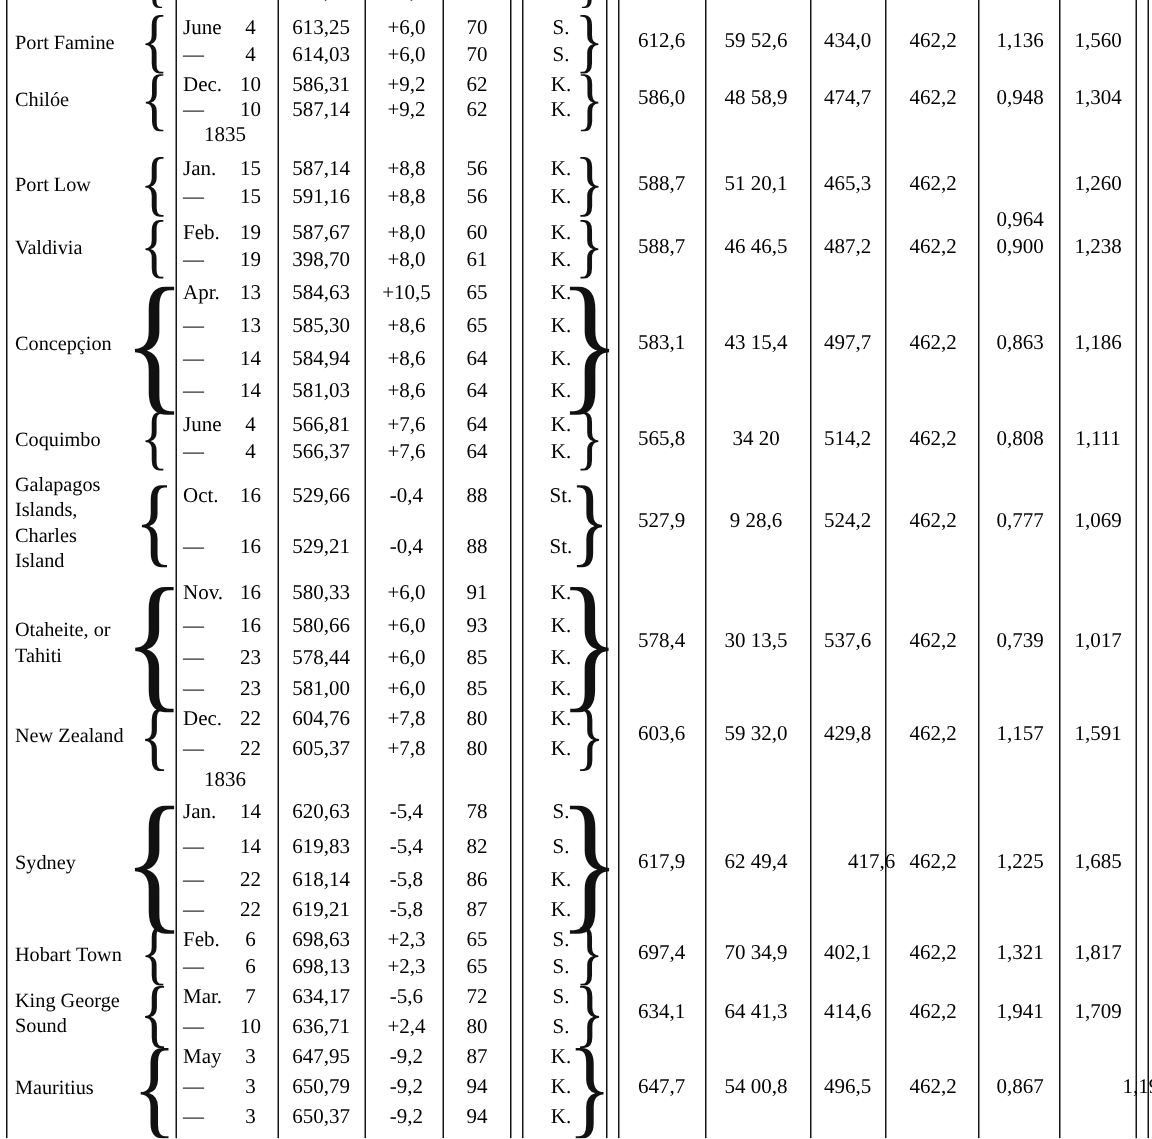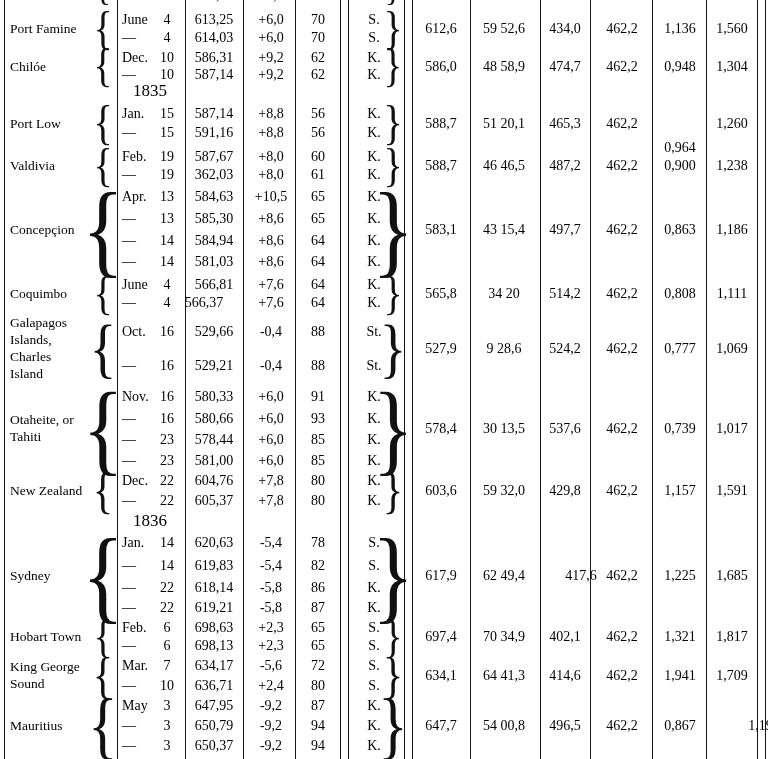--- a/index.html
+++ b/index.html
@@ -48,21 +48,21 @@
     position: absolute;
     transform: translate(-50%, -50%) scaleX(0.85);
     line-height: 1;
     font-weight: 400;
     color: #111;
     font-family: "Liberation Serif", "DejaVu Serif", serif;
   }
   .year {
     position: absolute;
     transform: translate(-50%, -50%);
-    font-size: 17px;
+    font-size: 14px;
     white-space: nowrap;
   }
 </style>
 </head>
 <body>
 
 <div id="page">
   <div id="table-root">
       <div class="vline" style="left: 4px;"></div>
       <div class="vline" style="left: 117px;"></div>
@@ -163,21 +163,21 @@
       </div>
       <div class="brace" style="left: 103px; top: 165px; font-size: 47px;">{</div>
       <div class="cell-left" style="left: 122px; top: 156px;">Feb.</div>
       <div class="cell" style="left: 167px; top: 156px;">19</div>
       <div class="cell" style="left: 214px; top: 156px;">587,67</div>
       <div class="cell" style="left: 271px; top: 156px;">+8,0</div>
       <div class="cell" style="left: 318px; top: 156px;">60</div>
       <div class="cell" style="left: 374px; top: 156px;">K.</div>
       <div class="cell-left" style="left: 122px; top: 174px;">—</div>
       <div class="cell" style="left: 167px; top: 174px;">19</div>
-      <div class="cell" style="left: 214px; top: 174px;">362,03</div>
+      <div class="cell" style="left: 214px; top: 174px;">398,70</div>
       <div class="cell" style="left: 271px; top: 174px;">+8,0</div>
       <div class="cell" style="left: 318px; top: 174px;">61</div>
       <div class="cell" style="left: 374px; top: 174px;">K.</div>
       <div class="brace" style="left: 393px; top: 165px; font-size: 47px;">}</div>
       <div class="cell" style="left: 441px; top: 165px;">588,7</div>
       <div class="cell" style="left: 504px; top: 165px;">46 46,5</div>
       <div class="cell" style="left: 565px; top: 165px;">487,2</div>
       <div class="cell" style="left: 622px; top: 165px;">462,2</div>
       <div class="cell" style="left: 680px; top: 165px;">0,900</div>
       <div class="cell" style="left: 732px; top: 165px;">1,238</div>
@@ -221,21 +221,21 @@
       </div>
       <div class="brace" style="left: 103px; top: 293px; font-size: 47px;">{</div>
       <div class="cell-left" style="left: 122px; top: 284px;">June</div>
       <div class="cell" style="left: 167px; top: 284px;">4</div>
       <div class="cell" style="left: 214px; top: 284px;">566,81</div>
       <div class="cell" style="left: 271px; top: 284px;">+7,6</div>
       <div class="cell" style="left: 318px; top: 284px;">64</div>
       <div class="cell" style="left: 374px; top: 284px;">K.</div>
       <div class="cell-left" style="left: 122px; top: 302px;">—</div>
       <div class="cell" style="left: 167px; top: 302px;">4</div>
-      <div class="cell" style="left: 204px; top: 302px;">566,37</div>
+      <div class="cell" style="left: 214px; top: 302px;">566,37</div>
       <div class="cell" style="left: 271px; top: 302px;">+7,6</div>
       <div class="cell" style="left: 318px; top: 302px;">64</div>
       <div class="cell" style="left: 374px; top: 302px;">K.</div>
       <div class="brace" style="left: 393px; top: 293px; font-size: 47px;">}</div>
       <div class="cell" style="left: 441px; top: 293px;">565,8</div>
       <div class="cell" style="left: 504px; top: 293px;">34 20</div>
       <div class="cell" style="left: 565px; top: 293px;">514,2</div>
       <div class="cell" style="left: 622px; top: 293px;">462,2</div>
       <div class="cell" style="left: 680px; top: 293px;">0,808</div>
       <div class="cell" style="left: 732px; top: 293px;">1,111</div>

